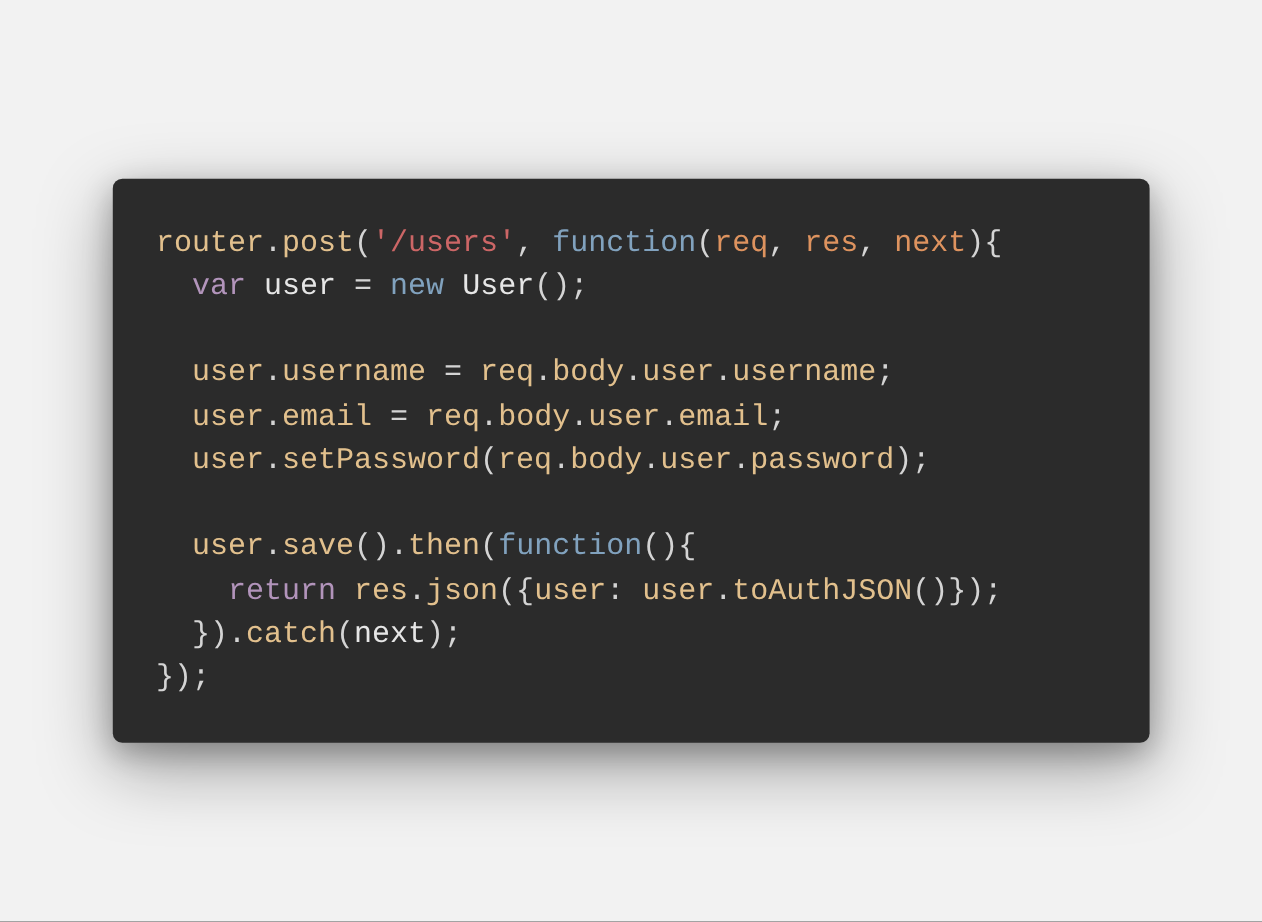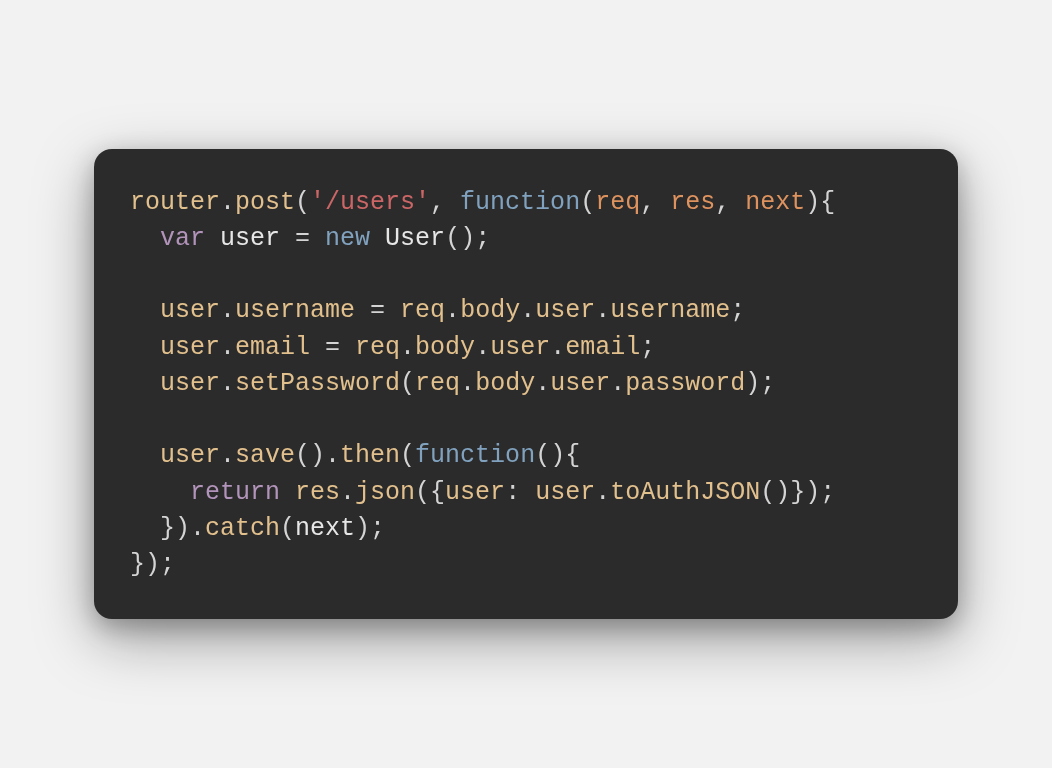--- a/index.html
+++ b/index.html
@@ -12,21 +12,21 @@
       height: 768px;
       background: #f2f2f2;
       display: flex;
       align-items: center;
       justify-content: center;
       overflow: hidden;
     }
     .code-card {
       width: 864px;
       background: #2b2b2b;
-      border-radius: 18px;
+      border-radius: 8px;
       padding: 36px;
       box-shadow: 0 20px 60px rgba(0,0,0,0.35), 0 8px 24px rgba(0,0,0,0.25);
     }
     pre {
       font-family: "SFMono-Regular", "Menlo", "Consolas", "Liberation Mono", monospace;
       font-size: 25px;
       line-height: 1.45;
       color: #d4d4d4;
       white-space: pre;
     }

